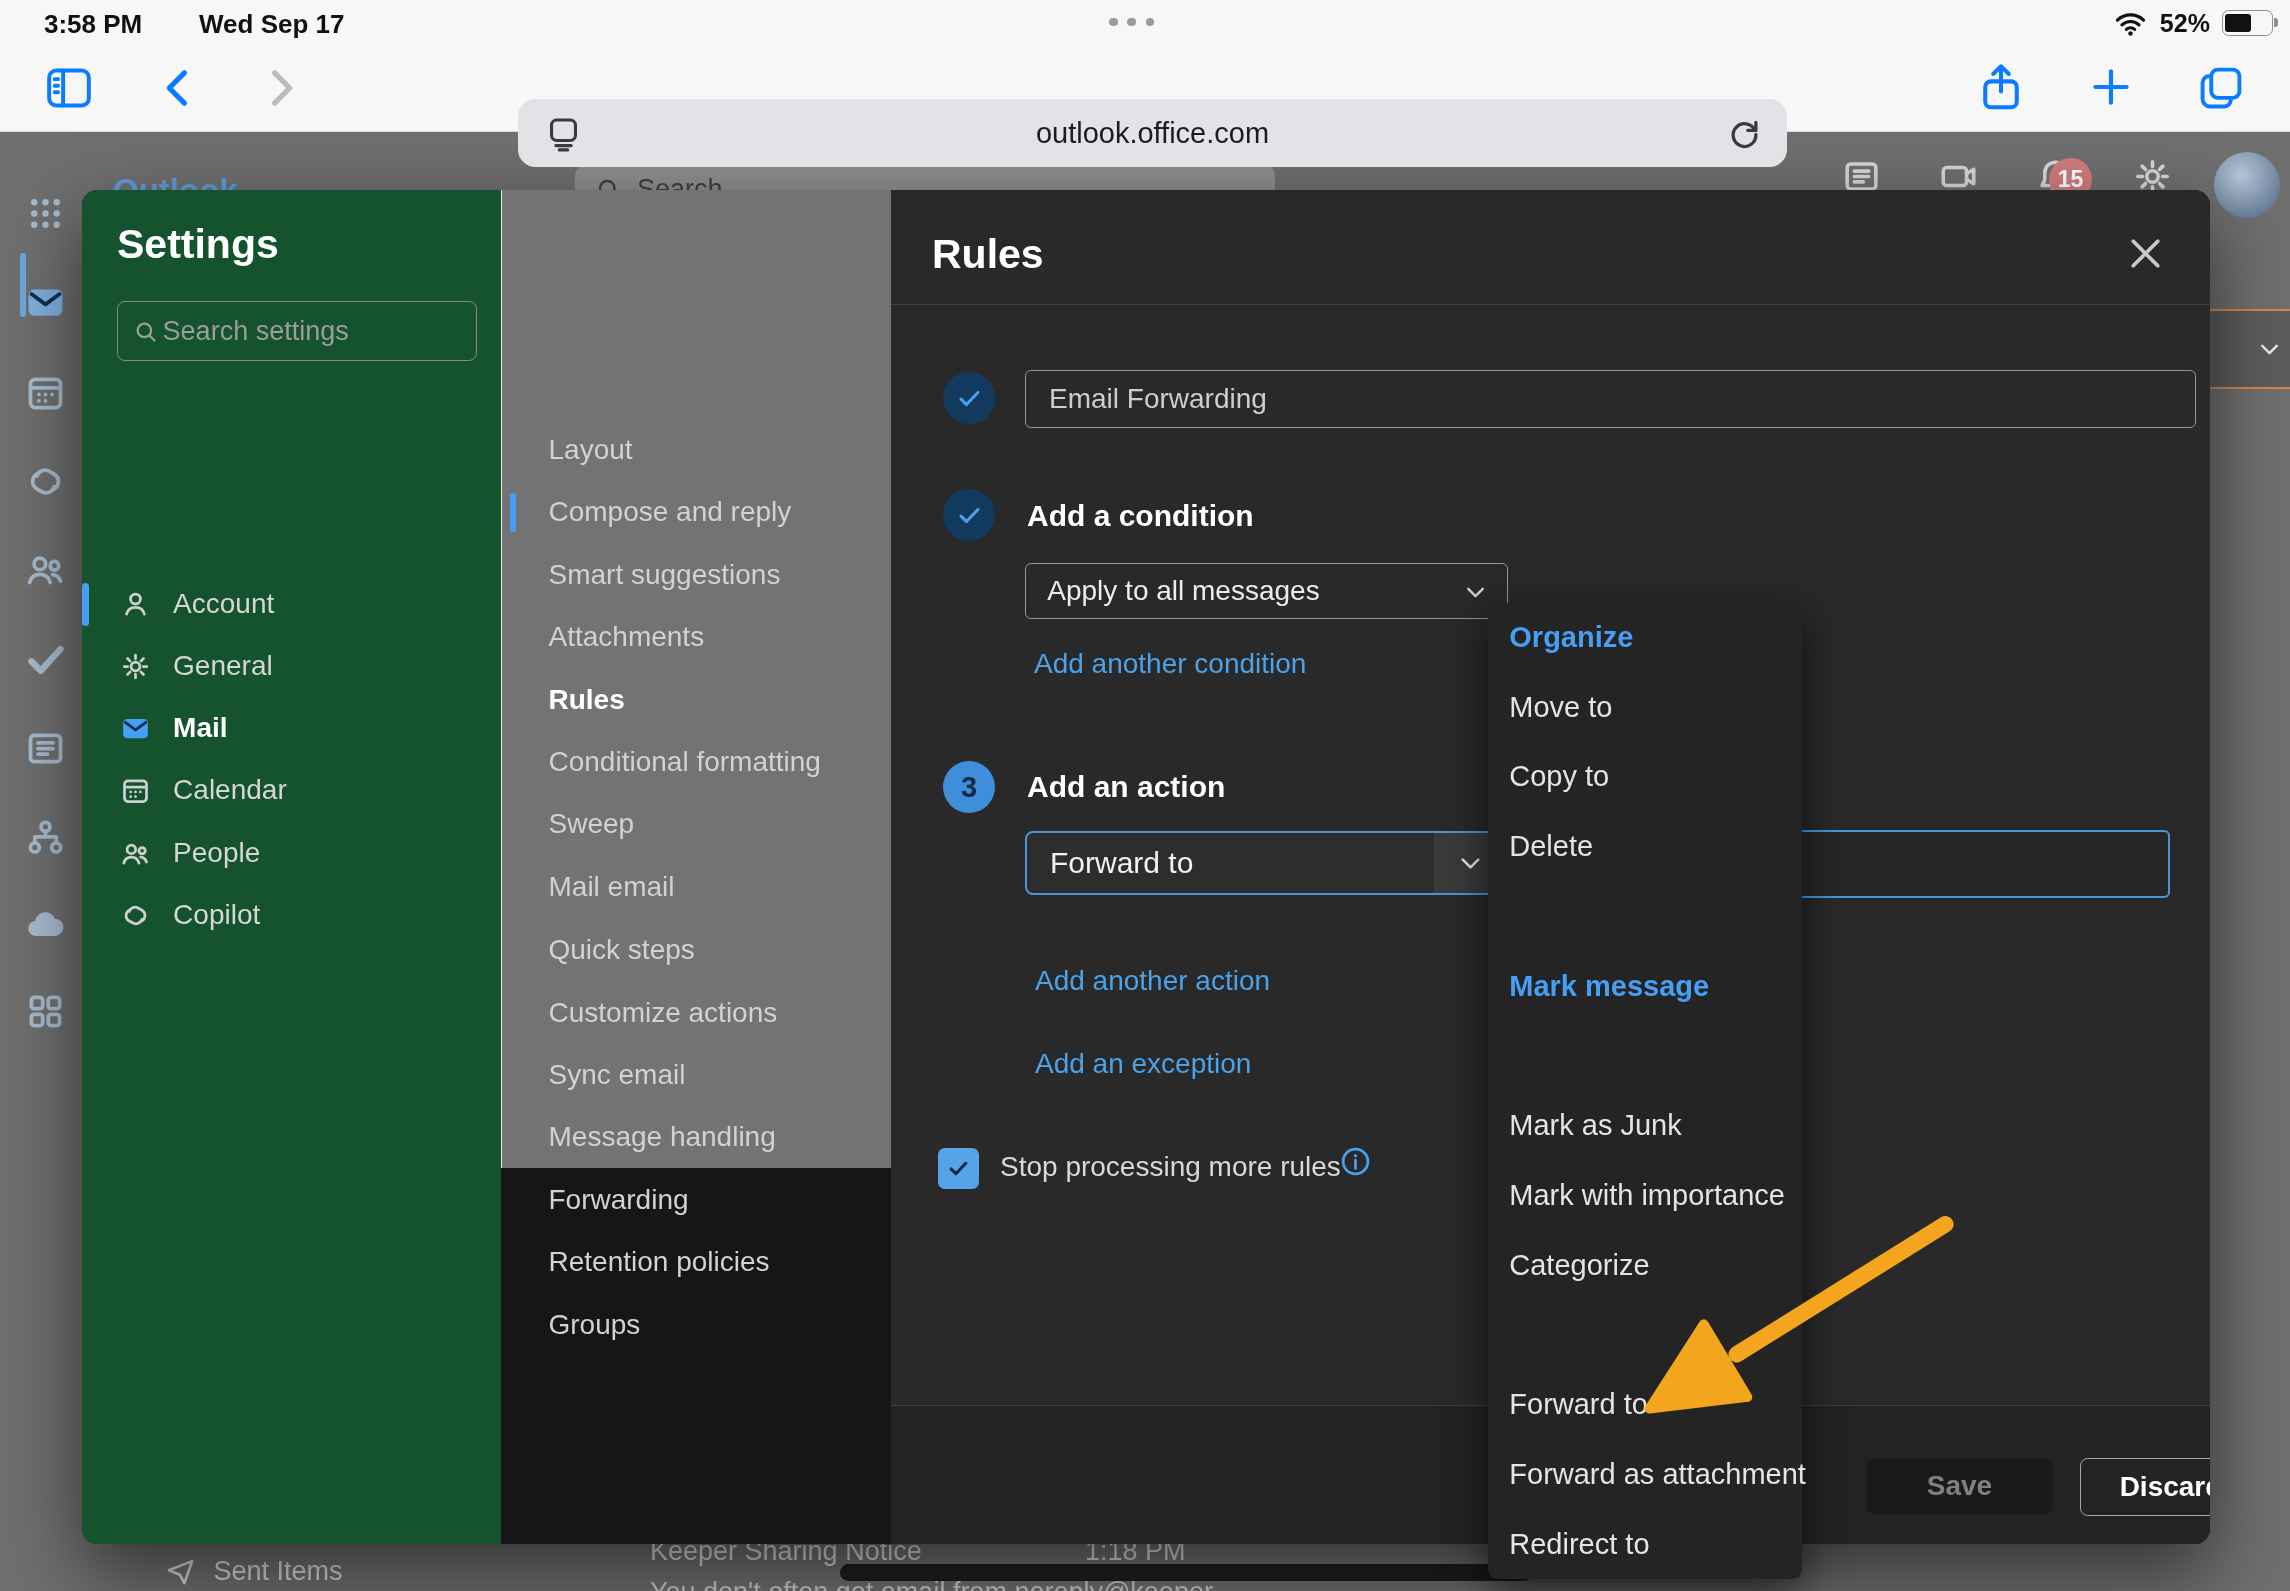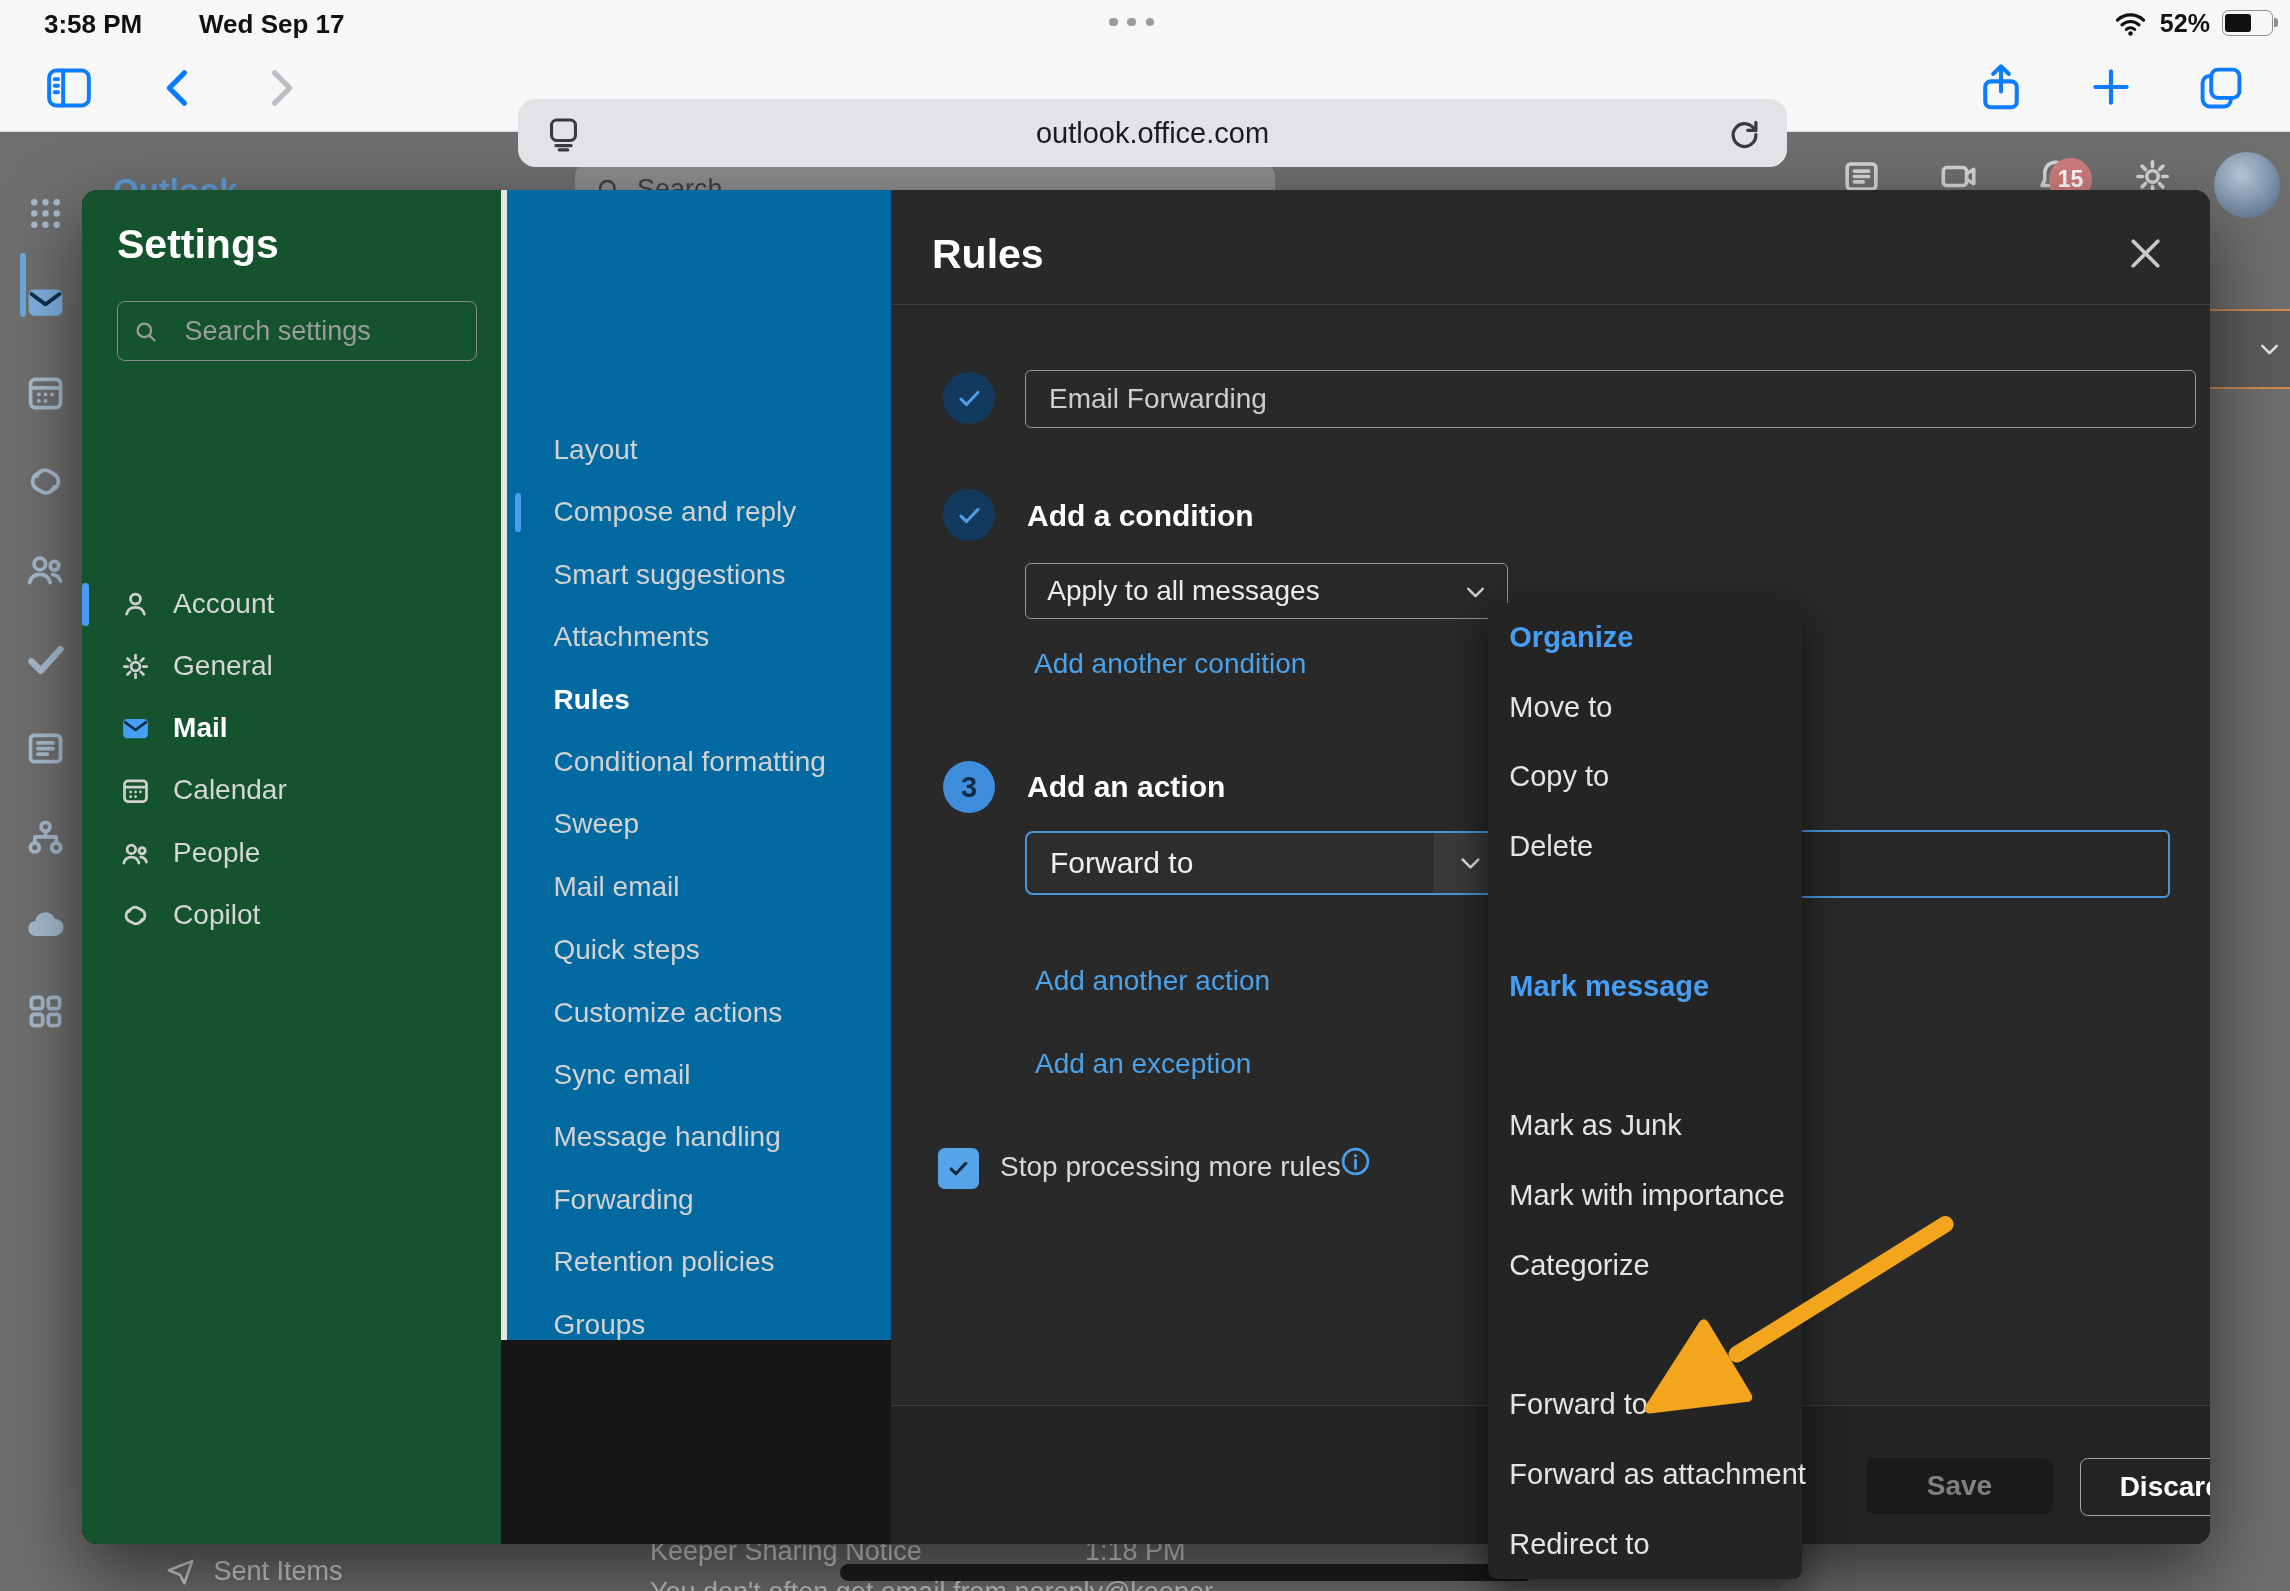--- a/index.html
+++ b/index.html
@@ -43,26 +43,26 @@
   .rail-item{left:23px;width:45px;height:45px;color:#a7bccf;}
   .rail-item.sel{color:#7fb2e3;}
   #rail-bar{left:20.4px;width:5.8px;height:64px;border-radius:2.9px;background:#6ea9dd;}
   .bh-row{font-size:27px;color:#d8d8d8;}
   #scrollpill{left:840px;top:1433px;width:693px;height:16.5px;border-radius:8.7px;background:#1f1f1f;}
 
   
   #dialog{left:82px;top:190px;width:2128px;height:1354px;border-radius:15.5px;background:#161616;
           box-shadow:0 29px 78px rgba(0,0,0,.55);z-index:10;overflow:hidden;}
   #col1{left:0;top:0;width:419px;height:1577px;background:#14532d;}
-  #col2{left:419px;top:0;width:390px;height:1150px;background:#0369a1;border-left:6px solid #e5e5e5;}
+  #col2{left:419px;top:0;width:390px;height:978px;background:#737373;border-left:1px solid #e5e5e5;}
   #panel{left:809px;top:0;width:1319px;height:1354px;background:#292929;}
 
   #settings-title{left:35px;top:31px;font-size:41px;font-weight:600;color:#fff;}
   #settings-search{left:35px;top:111px;width:344px;height:58px;border:1.9px solid #8a8a8a;border-radius:7.8px;
-                   display:flex;align-items:center;gap:26px;padding-left:13.6px;color:#9c9c9c;}
+                   display:flex;align-items:center;gap:4px;padding-left:13.6px;color:#9c9c9c;}
   #settings-search .ph{font-size:27px;}
   .snav{left:15.5px;width:388px;height:54px;display:flex;align-items:center;gap:21.3px;padding-left:21.3px;
         color:#d6d6d6;font-size:28px;border-radius:7.8px;cursor:pointer;}
   .snav .ic{width:33px;height:33px;color:#cfcfcf;}
   .snav.sel{color:#fff;font-weight:700;}
   .snav.sel .ic{color:#479ef5;}
   #nav-sel-bar{left:15.5px;width:6.8px;height:43px;border-radius:3.9px;background:#479ef5;}
 
   .sec{left:29px;width:349px;height:50px;display:flex;align-items:center;padding-left:17.5px;
        color:#d2d2d2;font-size:28px;cursor:pointer;}

